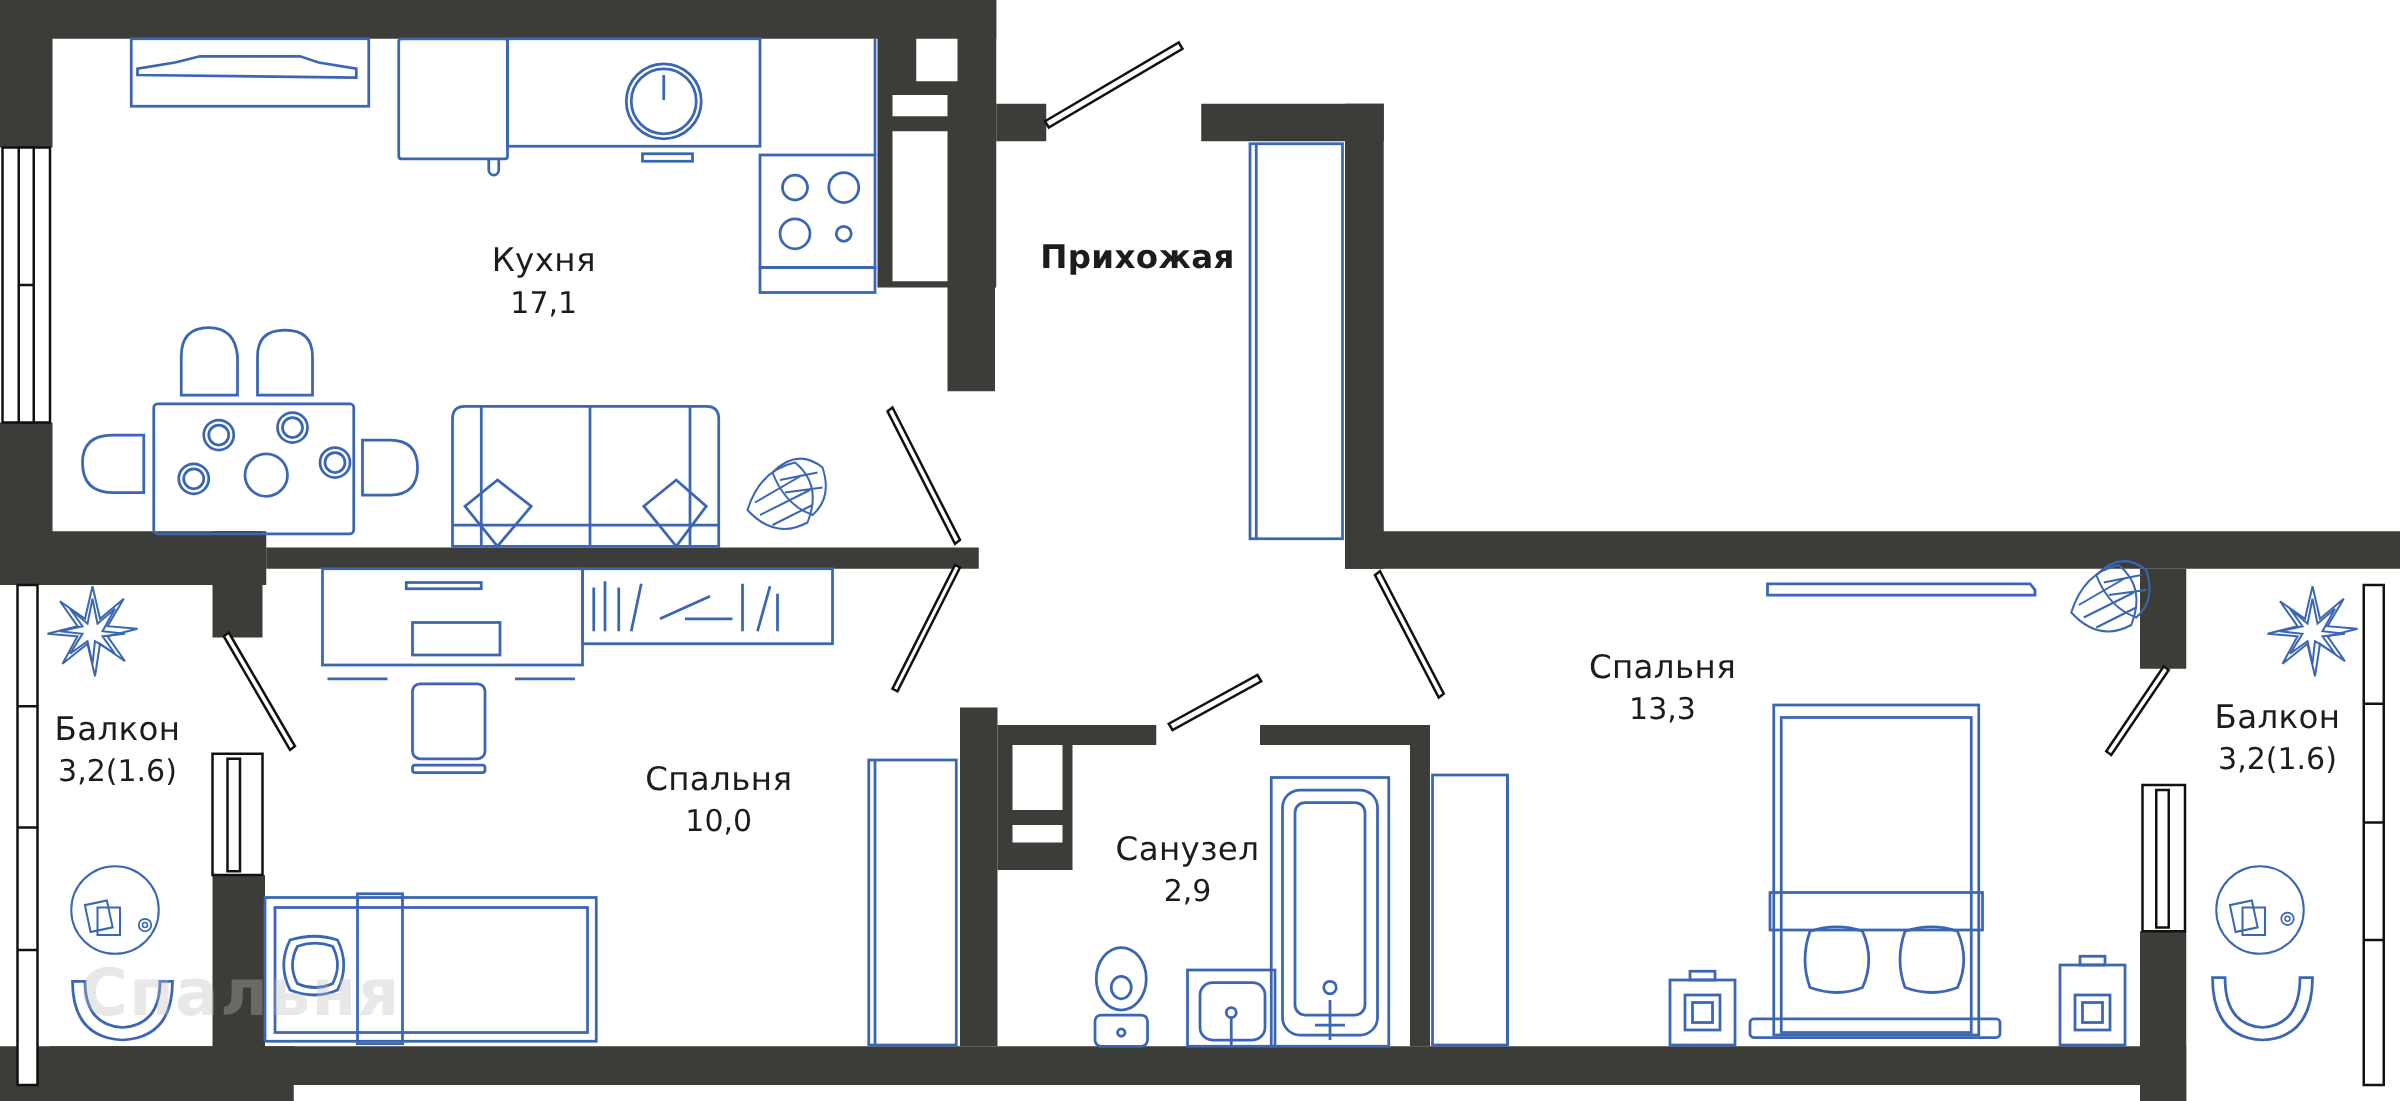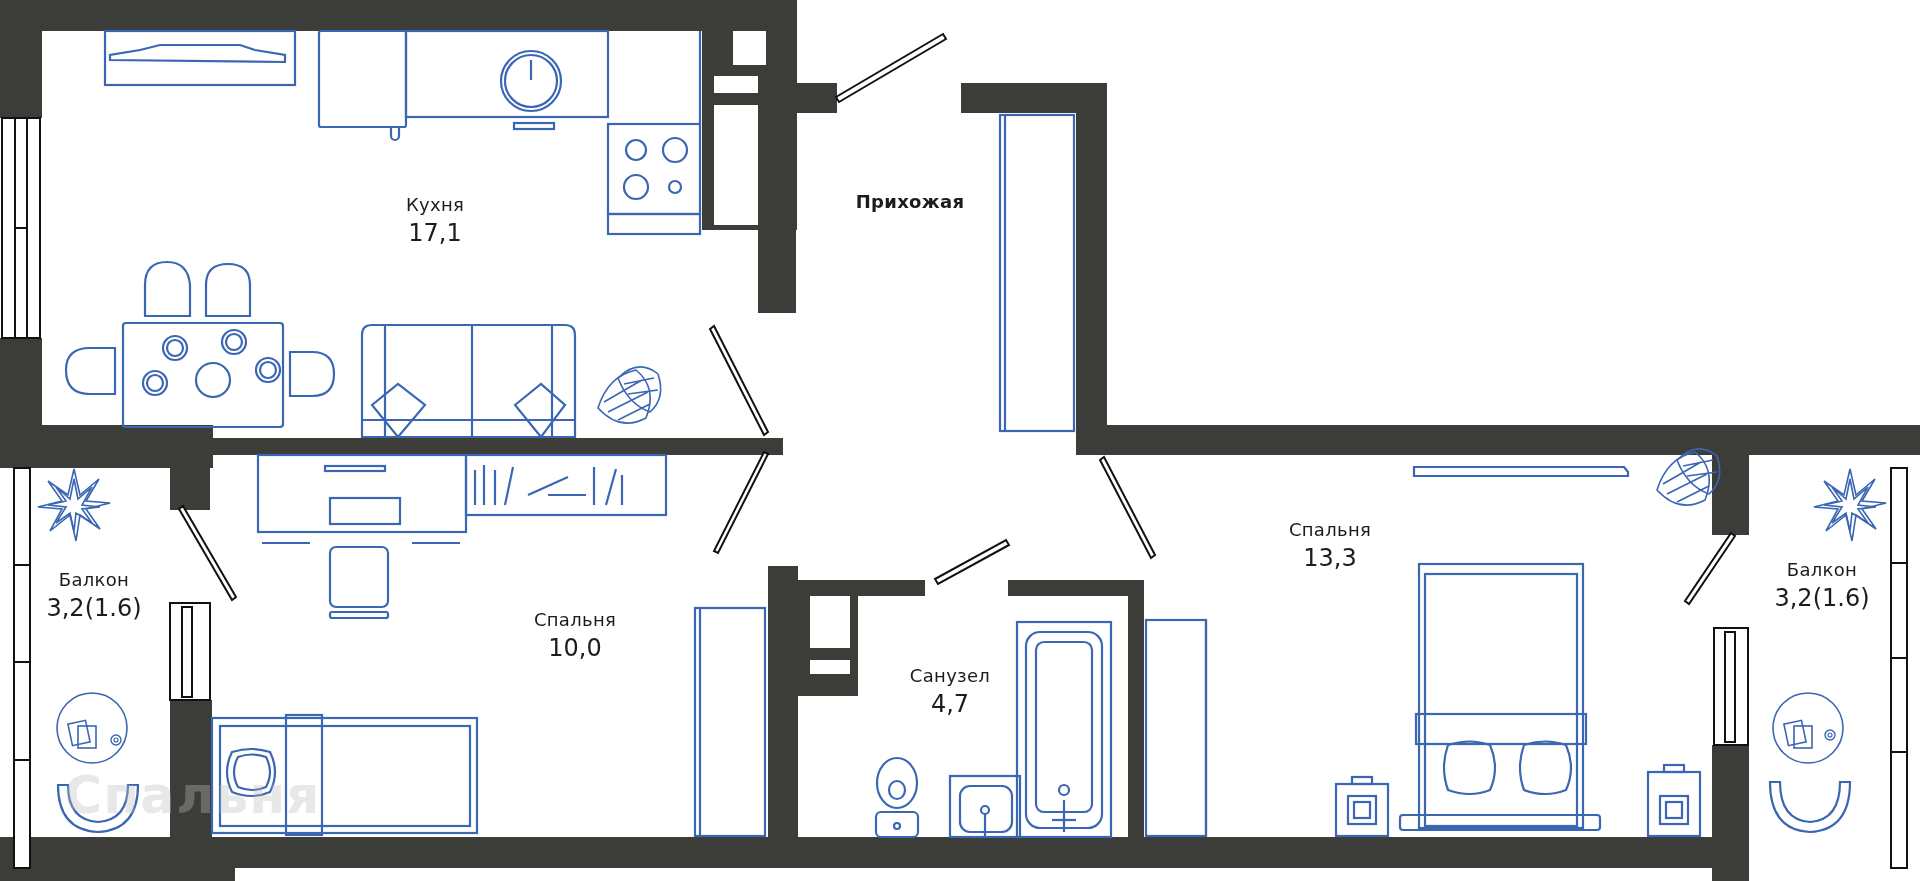--- a/index.html
+++ b/index.html
@@ -1,21 +1,21 @@
 <!DOCTYPE html>
 <html><head>
 <meta charset="utf-8">
 <style>
   html, body { margin:0; padding:0; background:#ffffff; }
   body { width:1920px; height:881px; position:relative; overflow:hidden;
          font-family:"Liberation Sans", "DejaVu Sans", sans-serif; }
   #plan { position:absolute; left:0; top:0; width:1920px; height:881px; }
   .room-label { position:absolute; text-align:center; color:#1c1c1c;
                 font-family:"DejaVu Sans", "Liberation Sans", sans-serif; line-height:1.15; }
-  .room-label .name { display:block; font-size:18px; letter-spacing:0.3px; }
+  .room-label .name { display:block; font-size:26px; letter-spacing:0.3px; }
   .room-label .area { display:block; font-size:24px; margin-top:4px; }
   .watermark { position:absolute; left:64px; top:765px; font-size:52px; font-weight:bold;
                color:rgba(190,190,190,0.35); font-family:"DejaVu Sans", sans-serif; letter-spacing:1px; }
 </style>
 </head>
 <body>
 
 <svg id="plan" viewBox="0 0 1920 881" xmlns="http://www.w3.org/2000/svg">
   <defs>
     <g id="plant-star">
@@ -248,21 +248,21 @@
 </div>
 <div class="room-label" style="left:820px; top:192px; width:180px;font-weight:bold;">
   <span class="name">Прихожая</span>
 </div>
 <div class="room-label" style="left:500px; top:610px; width:150px;">
   <span class="name">Спальня</span>
   <span class="area">10,0</span>
 </div>
 <div class="room-label" style="left:875px; top:650px; width:150px;margin-top:16px;">
   <span class="name">Санузел</span>
-  <span class="area">4,7</span>
+  <span class="area">2,9</span>
 </div>
 <div class="room-label" style="left:1255px; top:520px; width:150px;">
   <span class="name">Спальня</span>
   <span class="area">13,3</span>
 </div>
 <div class="room-label" style="left:24px; top:570px; width:140px;">
   <span class="name">Балкон</span>
   <span class="area">3,2(1.6)</span>
 </div>
 <div class="room-label" style="left:1752px; top:560px; width:140px;">

